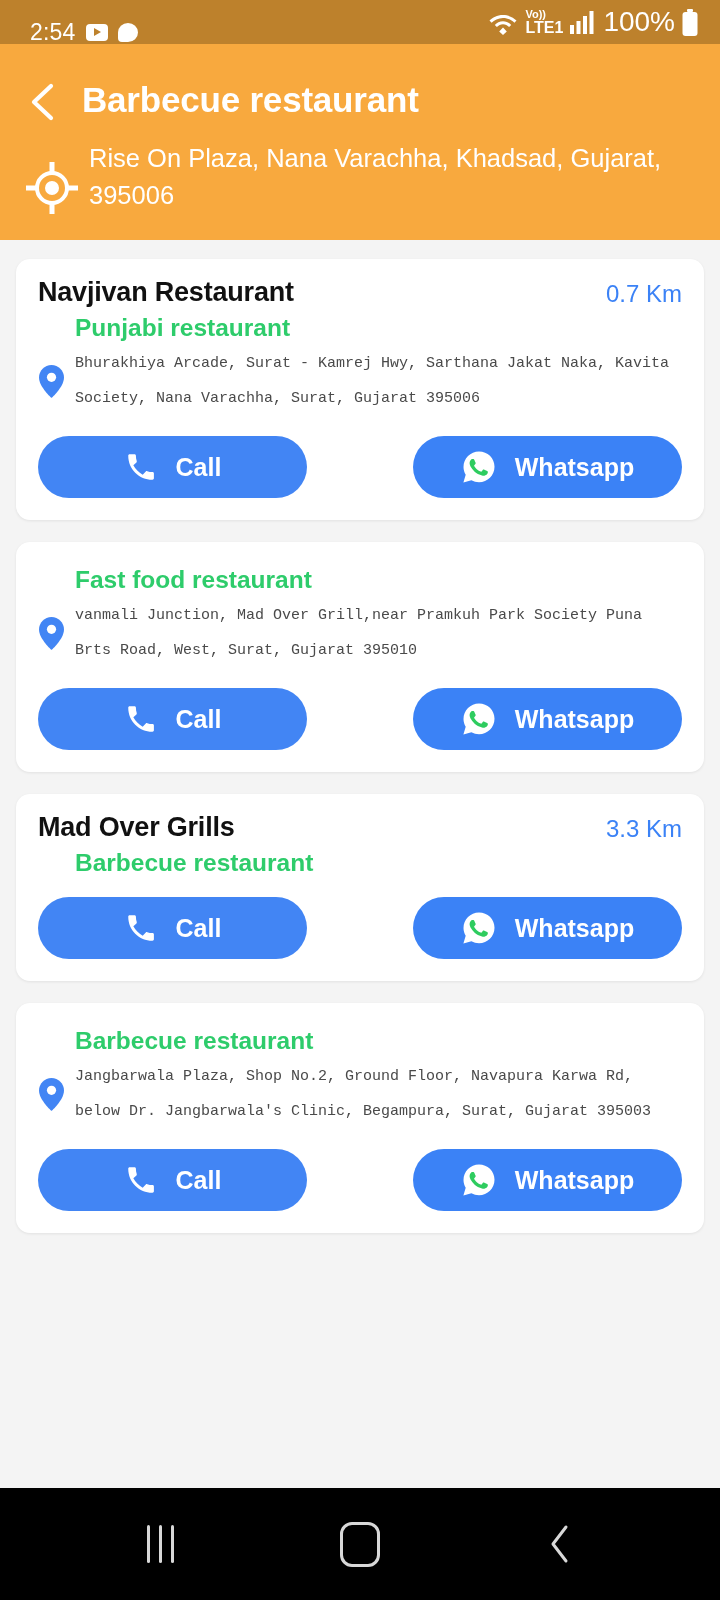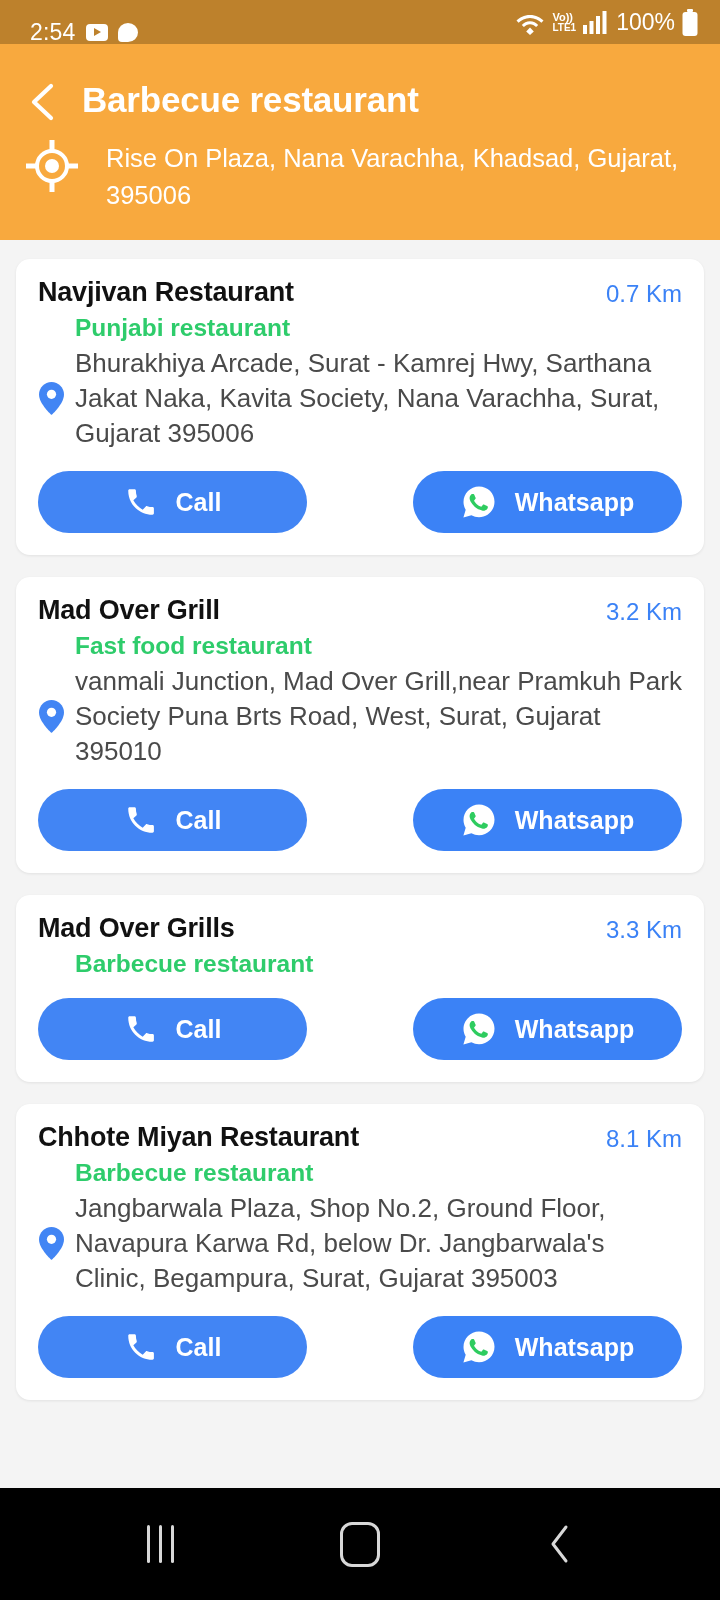--- a/index.html
+++ b/index.html
@@ -13,54 +13,54 @@
 
   
   .statusbar{
     height:44px; background:#BD812C; color:#fff;
     display:flex; align-items:center; padding:0 22px 0 30px;
     flex:0 0 44px;
   }
   .sb-left{ display:flex; align-items:center; gap:10px;margin-top:20px; }
   .sb-time{ font-size:23px; font-weight:400; letter-spacing:.2px; }
   .sb-right{ margin-left:auto; display:flex; align-items:center; gap:7px; }
-  .sb-batt-pct{ font-size:23px; font-weight:400; }
+  .sb-batt-pct{ font-size:28px; font-weight:400; }
   .ico-yt{ width:22px; height:17px; background:#fff; border-radius:4px; position:relative; }
   .ico-yt:after{ content:""; position:absolute; left:8px; top:4px;
     border-left:7px solid #BD812C; border-top:4.5px solid transparent; border-bottom:4.5px solid transparent; }
   .ico-chat{ width:20px; height:19px; background:#fff; border-radius:50% 50% 50% 4px; }
   .ico-volte{ display:flex; flex-direction:column; line-height:1; }
-  .ico-volte span{ font-size:10px; font-weight:700; }
+  .ico-volte span{ font-size:16px; font-weight:700; }
   .ico-volte span:first-child{ font-size:11px; }
 
   
   .header{
     background:#F8A93E; color:#fff; padding:24px 26px 26px 26px;
     flex:0 0 auto;
   }
   .header-top{ display:flex; align-items:center; gap:22px; height:64px; }
   .back-chevron{ width:34px; height:40px; position:relative; flex:0 0 34px; cursor:pointer; }
   .header-title{ font-size:35px; font-weight:700; letter-spacing:-0.2px; }
-  .header-sub{ display:flex; align-items:flex-start; gap:28px; margin-top:8px; }
+  .header-sub{ display:flex; align-items:flex-end; gap:11px; margin-top:8px; }
   .gps-icon{ width:52px; height:52px; flex:0 0 52px; }
   .header-address{ font-size:25.5px; line-height:37px; font-weight:400; color:#FFFFFF; }
 
   
   .list{ flex:1 1 auto; background:#F4F4F4; padding:19px 16px 0 16px; overflow:hidden; }
   .card{
     background:#fff; border-radius:14px; padding:18px 22px 22px 22px;
     margin-bottom:22px; box-shadow:0 1px 3px rgba(0,0,0,.08);
   }
   .card-head{ display:flex; align-items:flex-start; justify-content:space-between; gap:12px; }
   .card-name{ font-size:27px; font-weight:700; color:#111; letter-spacing:-0.2px; }
   .card-dist{ font-size:24px; font-weight:400; color:#3b82f6; white-space:nowrap; padding-top:3px; }
   .card-cat{ font-size:24.5px; font-weight:600; color:#2ECC6B; margin:6px 0 4px 37px; }
   .card-addr-row{ display:flex; align-items:center; gap:10px; }
   .pin-icon{ width:27px; height:33px; flex:0 0 27px; }
-  .card-addr{ font-size:26px; line-height:35px; color:#4A4A4A; }
+  .card-addr{ font-size:15px; line-height:35px; color:#4A4A4A;font-family:Liberation Mono, monospace; }
   .card-actions{ display:flex; gap:0; justify-content:space-between; margin-top:20px; }
   .btn{
     height:62px; width:269px; border-radius:31px; border:none; cursor:pointer;
     display:flex; align-items:center; justify-content:center; gap:18px;
     color:#fff; font-size:25px; font-weight:600; font-family:"Liberation Sans", sans-serif;
   }
   .btn-call{ background:#4285F4; }
   .btn-wa{ background:#3b82f6; }
   .btn svg{ flex:0 0 auto; }
 
@@ -157,24 +157,20 @@
           <button class="btn btn-wa">
             <svg width="36" height="36" viewBox="0 0 36 36">
               <path fill="#fff" d="M18 2.5C9.4 2.5 2.5 9.4 2.5 18c0 2.8.8 5.5 2.2 7.8L2.4 33.5l8-2.2c2.3 1.3 4.9 1.9 7.6 1.9 8.6 0 15.5-6.9 15.5-15.5S26.6 2.5 18 2.5z"></path>
               <path fill="#2ECC5F" d="M13.1 10.6c-.3-.7-.6-.7-.9-.7h-.8c-.3 0-.8.1-1.2.6-.4.5-1.6 1.5-1.6 3.7s1.6 4.3 1.8 4.6c.2.3 3.1 5 7.7 6.8 3.8 1.5 4.6 1.2 5.4 1.1.8-.1 2.6-1.1 3-2.1.4-1 .4-1.9.3-2.1-.1-.2-.4-.3-.9-.5s-2.6-1.3-3-1.4c-.4-.2-.7-.2-1 .2-.3.5-1.1 1.4-1.4 1.7-.3.3-.5.3-.9.1-.5-.2-2-.7-3.8-2.3-1.4-1.2-2.3-2.8-2.6-3.2-.3-.5 0-.7.2-.9.2-.2.5-.6.7-.9.2-.3.3-.5.5-.8.2-.3.1-.6 0-.8s-1-2.4-1.5-3.3z"></path>
             </svg>
             <span>Whatsapp</span>
           </button>
         </div>
       </div>
       <div class="card">
-        <div class="card-head">
-          <div class="card-name">Mad Over Grill</div>
-          <div class="card-dist">3.2 Km</div>
-        </div>
         <div class="card-cat">Fast food restaurant</div>
         <div class="card-addr-row">
           <span class="pin-icon"><svg width="27" height="33" viewBox="0 0 27 33">
               <path fill="#4285F4" d="M13.5 0C6.6 0 1 5.6 1 12.5 1 21.9 13.5 33 13.5 33S26 21.9 26 12.5C26 5.6 20.4 0 13.5 0z"></path>
               <circle cx="13.5" cy="12.3" r="4.6" fill="#fff"></circle>
             </svg></span>
           <span class="card-addr">vanmali Junction, Mad Over Grill,near Pramkuh Park Society Puna Brts Road, West, Surat, Gujarat 395010</span>
         </div>
         <div class="card-actions">
           <button class="btn btn-call">
@@ -208,24 +204,20 @@
           <button class="btn btn-wa">
             <svg width="36" height="36" viewBox="0 0 36 36">
               <path fill="#fff" d="M18 2.5C9.4 2.5 2.5 9.4 2.5 18c0 2.8.8 5.5 2.2 7.8L2.4 33.5l8-2.2c2.3 1.3 4.9 1.9 7.6 1.9 8.6 0 15.5-6.9 15.5-15.5S26.6 2.5 18 2.5z"></path>
               <path fill="#2ECC5F" d="M13.1 10.6c-.3-.7-.6-.7-.9-.7h-.8c-.3 0-.8.1-1.2.6-.4.5-1.6 1.5-1.6 3.7s1.6 4.3 1.8 4.6c.2.3 3.1 5 7.7 6.8 3.8 1.5 4.6 1.2 5.4 1.1.8-.1 2.6-1.1 3-2.1.4-1 .4-1.9.3-2.1-.1-.2-.4-.3-.9-.5s-2.6-1.3-3-1.4c-.4-.2-.7-.2-1 .2-.3.5-1.1 1.4-1.4 1.7-.3.3-.5.3-.9.1-.5-.2-2-.7-3.8-2.3-1.4-1.2-2.3-2.8-2.6-3.2-.3-.5 0-.7.2-.9.2-.2.5-.6.7-.9.2-.3.3-.5.5-.8.2-.3.1-.6 0-.8s-1-2.4-1.5-3.3z"></path>
             </svg>
             <span>Whatsapp</span>
           </button>
         </div>
       </div>
       <div class="card">
-        <div class="card-head">
-          <div class="card-name">Chhote Miyan Restaurant</div>
-          <div class="card-dist">8.1 Km</div>
-        </div>
         <div class="card-cat">Barbecue restaurant</div>
         <div class="card-addr-row">
           <span class="pin-icon"><svg width="27" height="33" viewBox="0 0 27 33">
               <path fill="#4285F4" d="M13.5 0C6.6 0 1 5.6 1 12.5 1 21.9 13.5 33 13.5 33S26 21.9 26 12.5C26 5.6 20.4 0 13.5 0z"></path>
               <circle cx="13.5" cy="12.3" r="4.6" fill="#fff"></circle>
             </svg></span>
           <span class="card-addr">Jangbarwala Plaza, Shop No.2, Ground Floor, Navapura Karwa Rd, below Dr. Jangbarwala's Clinic, Begampura, Surat, Gujarat 395003</span>
         </div>
         <div class="card-actions">
           <button class="btn btn-call">

